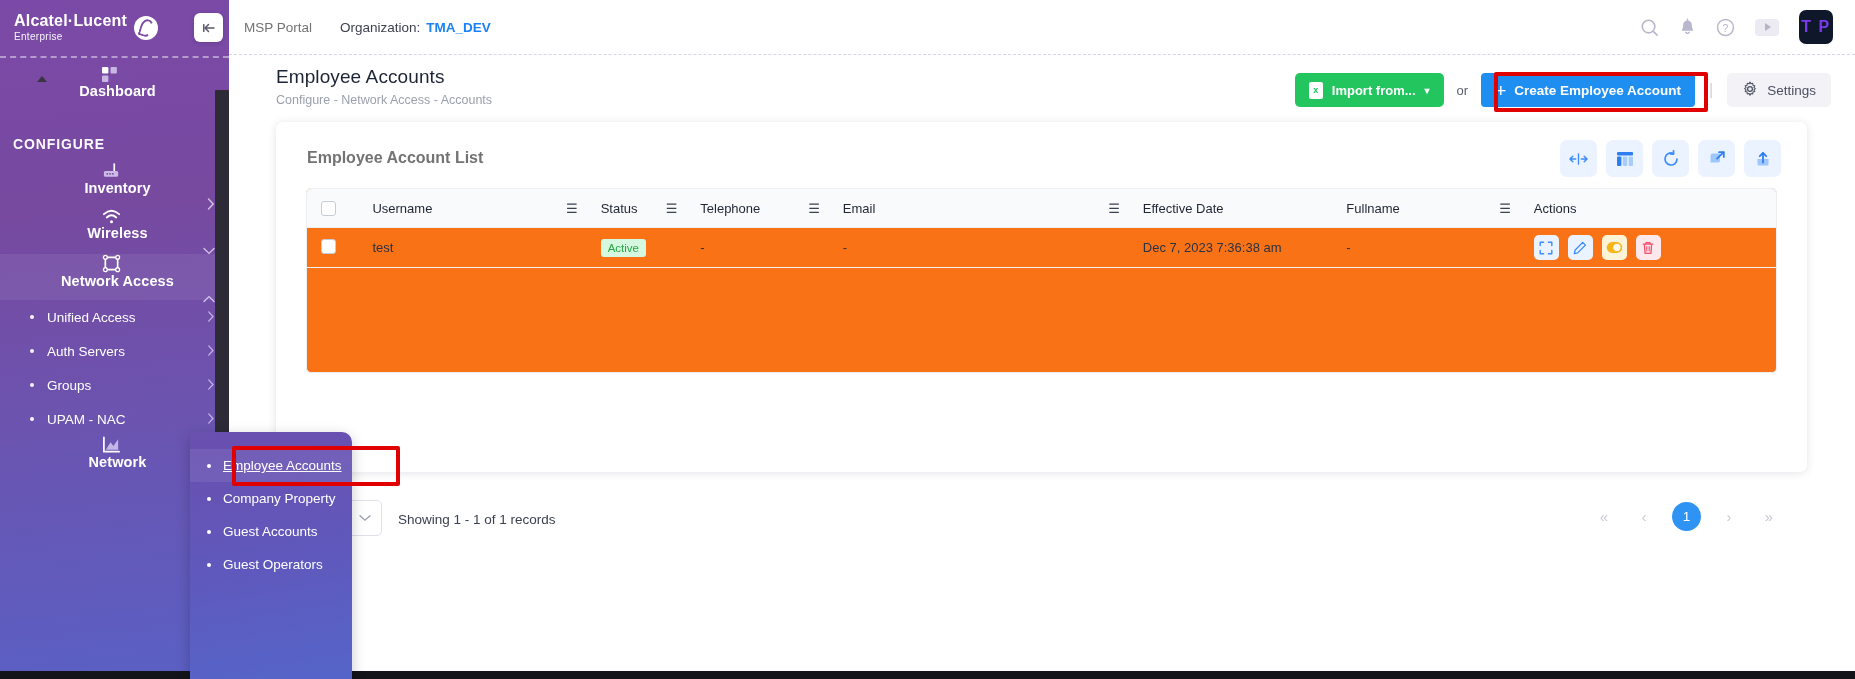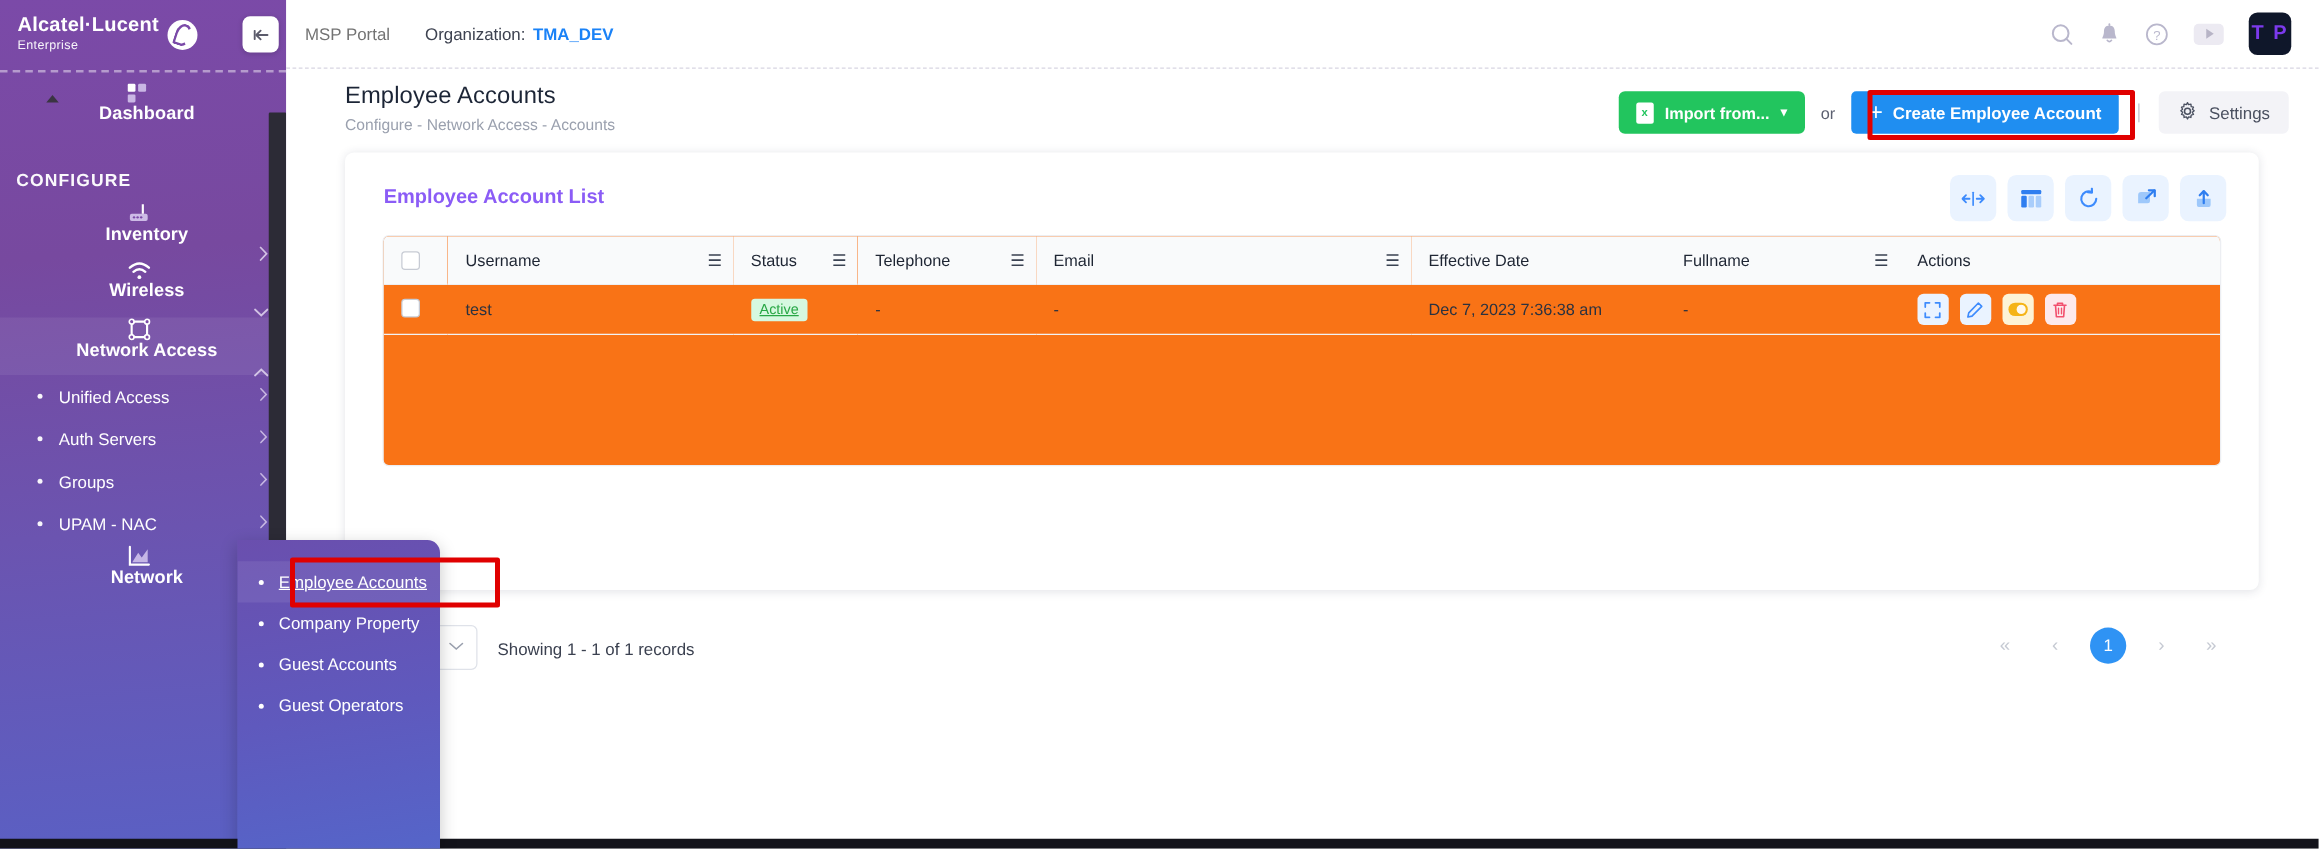--- a/index.html
+++ b/index.html
@@ -146,21 +146,21 @@
     background: #f3f3f7; color: #4a5060; border: none; border-radius: 5px; height: 34px;
     padding: 0 15px; font-size: 13.5px; font-weight: 400; display: flex; align-items: center; gap: 9px;
     cursor: pointer; font-family: inherit;
   }
 
   
   .card {
     position: absolute; left: 276px; top: 122px; width: 1531px; height: 350px;
     background: #fff; border-radius: 7px; box-shadow: 0 1px 8px rgba(40,50,80,.13);
   }
-  .card-title { position: absolute; left: 31px; top: 27px; font-size: 16px; font-weight: 700; color: #8b5cf6; }
+  .card-title { position: absolute; left: 31px; top: 27px; font-size: 16px; font-weight: 700; color: #737373; }
   .card-tools { position: absolute; right: 26px; top: 18px; display: flex; gap: 9px; }
   .tool-btn {
     width: 37px; height: 37px; border-radius: 7px; background: #eaf3ff;
     display: flex; align-items: center; justify-content: center; cursor: pointer; color: #3d8bfd;
   }
 
   
   .tbl-wrap {
     position: absolute; left: 30px; top: 66px; width: 1471px; height: 185px;
     border: 1px solid #eceef2; border-radius: 5px; overflow: hidden; background:#f97316;
@@ -176,21 +176,21 @@
   .cb {
     width: 15px; height: 15px; border: 1px solid #c7cbd4; border-radius: 3px; background: #fff;
     display: inline-block; cursor: pointer;
   }
   tbody td {
     height: 40px; font-size: 13px; color: #2b3240; border-bottom: 1px solid #f1f2f5; padding-left: 14px;
     vertical-align: middle;
   }
   .chip-active {
     display: inline-block; background: #d6f8e0; color: #28a745; font-size: 11.5px;
-    border-radius: 3px; padding: 3px 7px; font-weight: 400; text-decoration: underline;
+    border-radius: 3px; padding: 3px 7px; font-weight: 400;
   }
   .row-actions { display: flex; align-items: center; gap: 9px; }
   .act {
     width: 25px; height: 25px; border-radius: 5px; display: flex; align-items: center;
     justify-content: center; cursor: pointer;
   }
   .act.view { background: #eaf3ff; color: #3d8bfd; }
   .act.edit { background: #eaf3ff; color: #3d8bfd; }
   .act.toggle { background: #fdf3d6; color: #f5b417; }
   .act.del { background: #fde9ec; color: #f2506e; }

